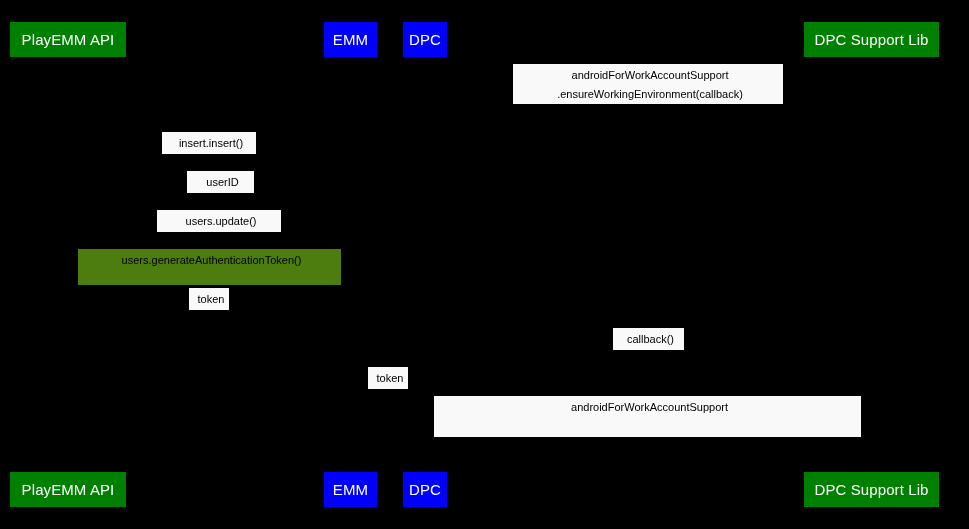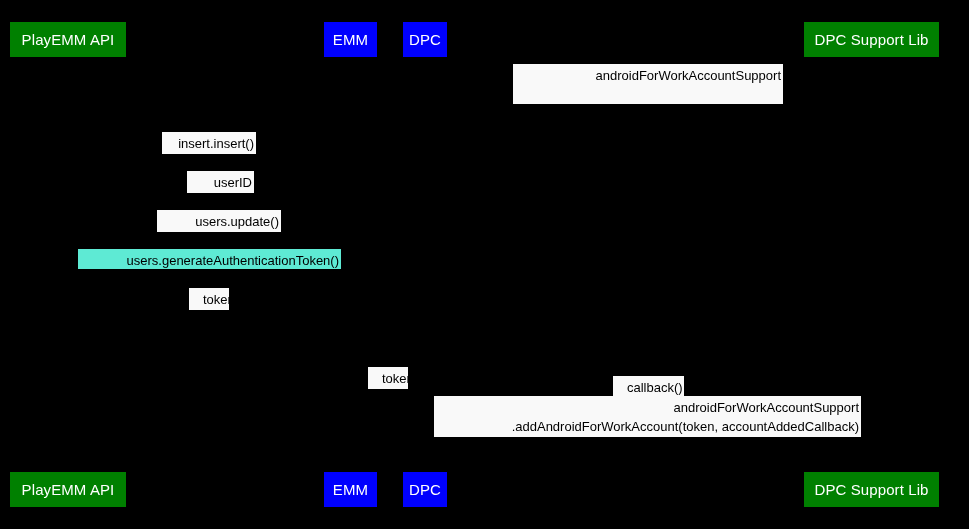--- a/index.html
+++ b/index.html
@@ -31,25 +31,25 @@
   }
   .lifeline {
     position: absolute;
     width: 1px;
     background: #000000;
   }
   .msg {
     position: absolute;
     background: #f9f9f9;
     color: #000000;
-    font-size: 13px;
+    font-size: 11px;
     line-height: 19px;
-    padding: 2px 2px 2px 14px;
+    padding: 2px 2px 2px 6px;
     white-space: pre;
-    text-align: right;
+    text-align: center;
     box-sizing: border-box;
   }
   .msg-line {
     display: block;
   }
   .arrow {
     position: absolute;
     height: 1px;
     background: #000000;
   }
@@ -71,31 +71,31 @@
       <div class="participant" style="left: 804px; top: 22px; width: 135px; height: 35px; background: rgb(0, 128, 0);">DPC Support Lib</div>
     </div>
   <div id="participants-bottom">
       <div class="participant" style="left: 10px; top: 472px; width: 116px; height: 35px; background: rgb(0, 128, 0);">PlayEMM API</div>
       <div class="participant" style="left: 324px; top: 472px; width: 53px; height: 35px; background: rgb(0, 0, 255);">EMM</div>
       <div class="participant" style="left: 403px; top: 472px; width: 44px; height: 35px; background: rgb(0, 0, 255);">DPC</div>
       <div class="participant" style="left: 804px; top: 472px; width: 135px; height: 35px; background: rgb(0, 128, 0);">DPC Support Lib</div>
     </div>
   <div id="messages">
       <div class="arrow" style="left: 425px; width: 446.5px; top: 105px;"></div>
-      <div class="msg" style="left: 513px; top: 64px; width: 270px; height: 40px; background: rgb(249, 249, 249);"><span class="msg-line">androidForWorkAccountSupport</span></div>
+      <div class="msg" style="left: 513px; top: 64px; width: 270px; height: 40px; background: rgb(249, 249, 249);"><span class="msg-line">androidForWorkAccountSupport</span><span class="msg-line">.ensureWorkingEnvironment(callback)</span></div>
       <div class="arrow" style="left: 68px; width: 282.5px; top: 155px;"></div>
       <div class="msg" style="left: 162px; top: 132px; width: 94px; height: 22px; background: rgb(249, 249, 249);"><span class="msg-line">insert.insert()</span></div>
       <div class="arrow" style="left: 68px; width: 282.5px; top: 194px;"></div>
       <div class="msg" style="left: 187px; top: 171px; width: 67px; height: 22px; background: rgb(249, 249, 249);"><span class="msg-line">userID</span></div>
       <div class="arrow" style="left: 68px; width: 282.5px; top: 233px;"></div>
       <div class="msg" style="left: 157px; top: 210px; width: 124px; height: 22px; background: rgb(249, 249, 249);"><span class="msg-line">users.update()</span></div>
       <div class="arrow" style="left: 68px; width: 282.5px; top: 272px;"></div>
-      <div class="msg" style="left: 78px; top: 249px; width: 263px; height: 20px; background: #5eead4;"><span class="msg-line">users.generateAuthenticationToken()</span></div>
+      <div class="msg" style="left: 78px; top: 249px; width: 263px; height: 36px; background: #4d7c0f;"><span class="msg-line">users.generateAuthenticationToken()</span></div>
       <div class="arrow" style="left: 68px; width: 282.5px; top: 311px;"></div>
       <div class="msg" style="left: 189px; top: 288px; width: 40px; height: 22px; background: rgb(249, 249, 249);"><span class="msg-line">token</span></div>
       <div class="arrow" style="left: 425px; width: 446.5px; top: 351px;"></div>
-      <div class="msg" style="left: 613px; top: 328px; width: 71px; height: 22px; background: rgb(249, 249, 249); margin-top: 48px;"><span class="msg-line">callback()</span></div>
+      <div class="msg" style="left: 613px; top: 328px; width: 71px; height: 22px; background: rgb(249, 249, 249);"><span class="msg-line">callback()</span></div>
       <div class="arrow" style="left: 350.5px; width: 74.5px; top: 390px;"></div>
       <div class="msg" style="left: 368px; top: 367px; width: 40px; height: 22px; background: rgb(249, 249, 249);"><span class="msg-line">token</span></div>
       <div class="arrow" style="left: 425px; width: 446.5px; top: 438px;"></div>
-      <div class="msg" style="left: 434px; top: 396px; width: 427px; height: 41px; background: rgb(249, 249, 249);"><span class="msg-line">androidForWorkAccountSupport</span><span class="msg-line">.addAndroidForWorkAccount(token, accountAddedCallback)</span></div>
+      <div class="msg" style="left: 434px; top: 396px; width: 427px; height: 41px; background: rgb(249, 249, 249);"><span class="msg-line">androidForWorkAccountSupport</span></div>
     </div>
 </div>
 
 </body></html>

